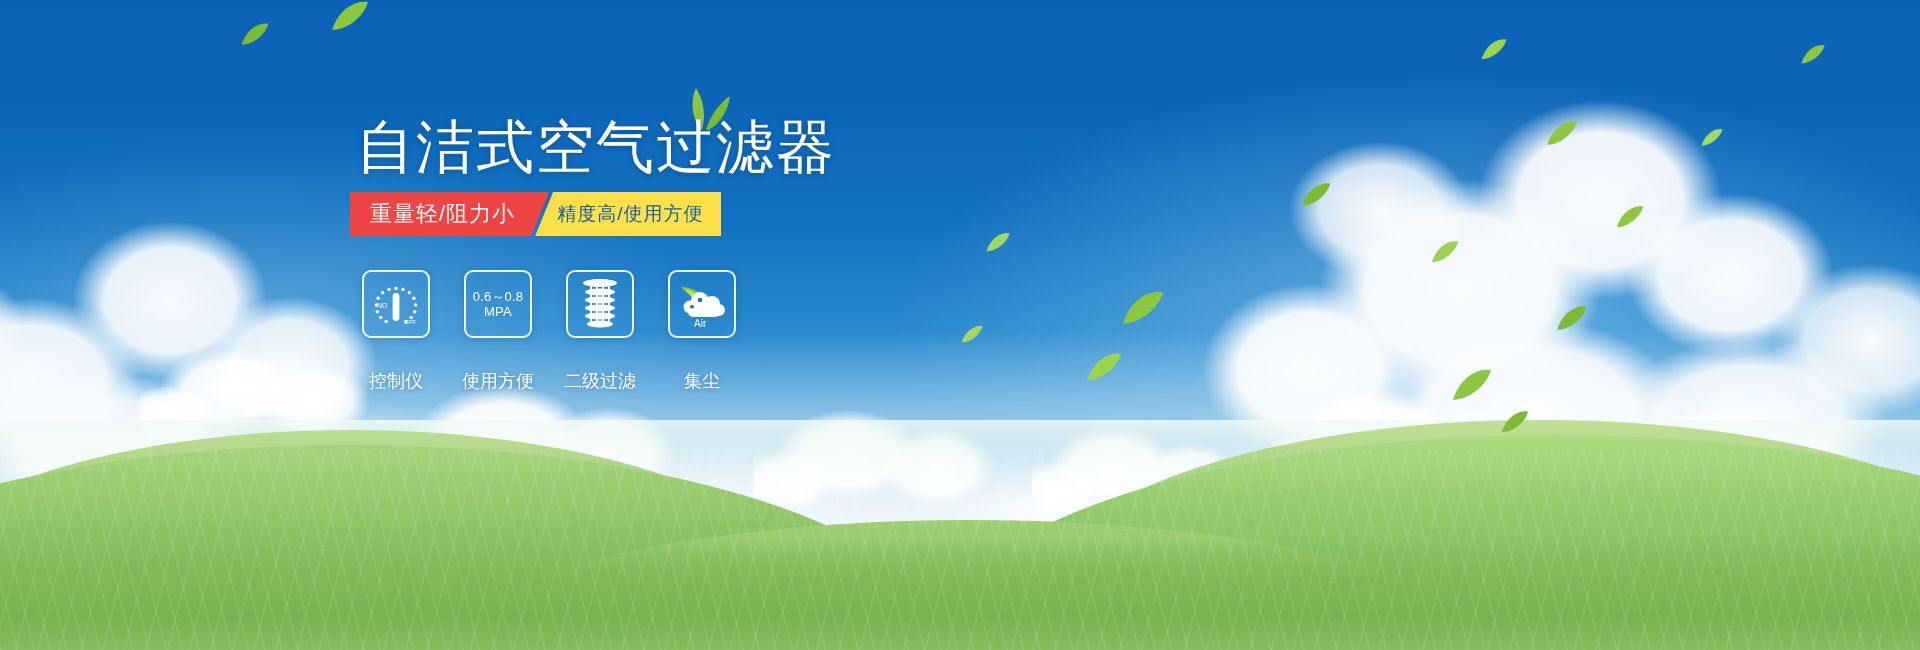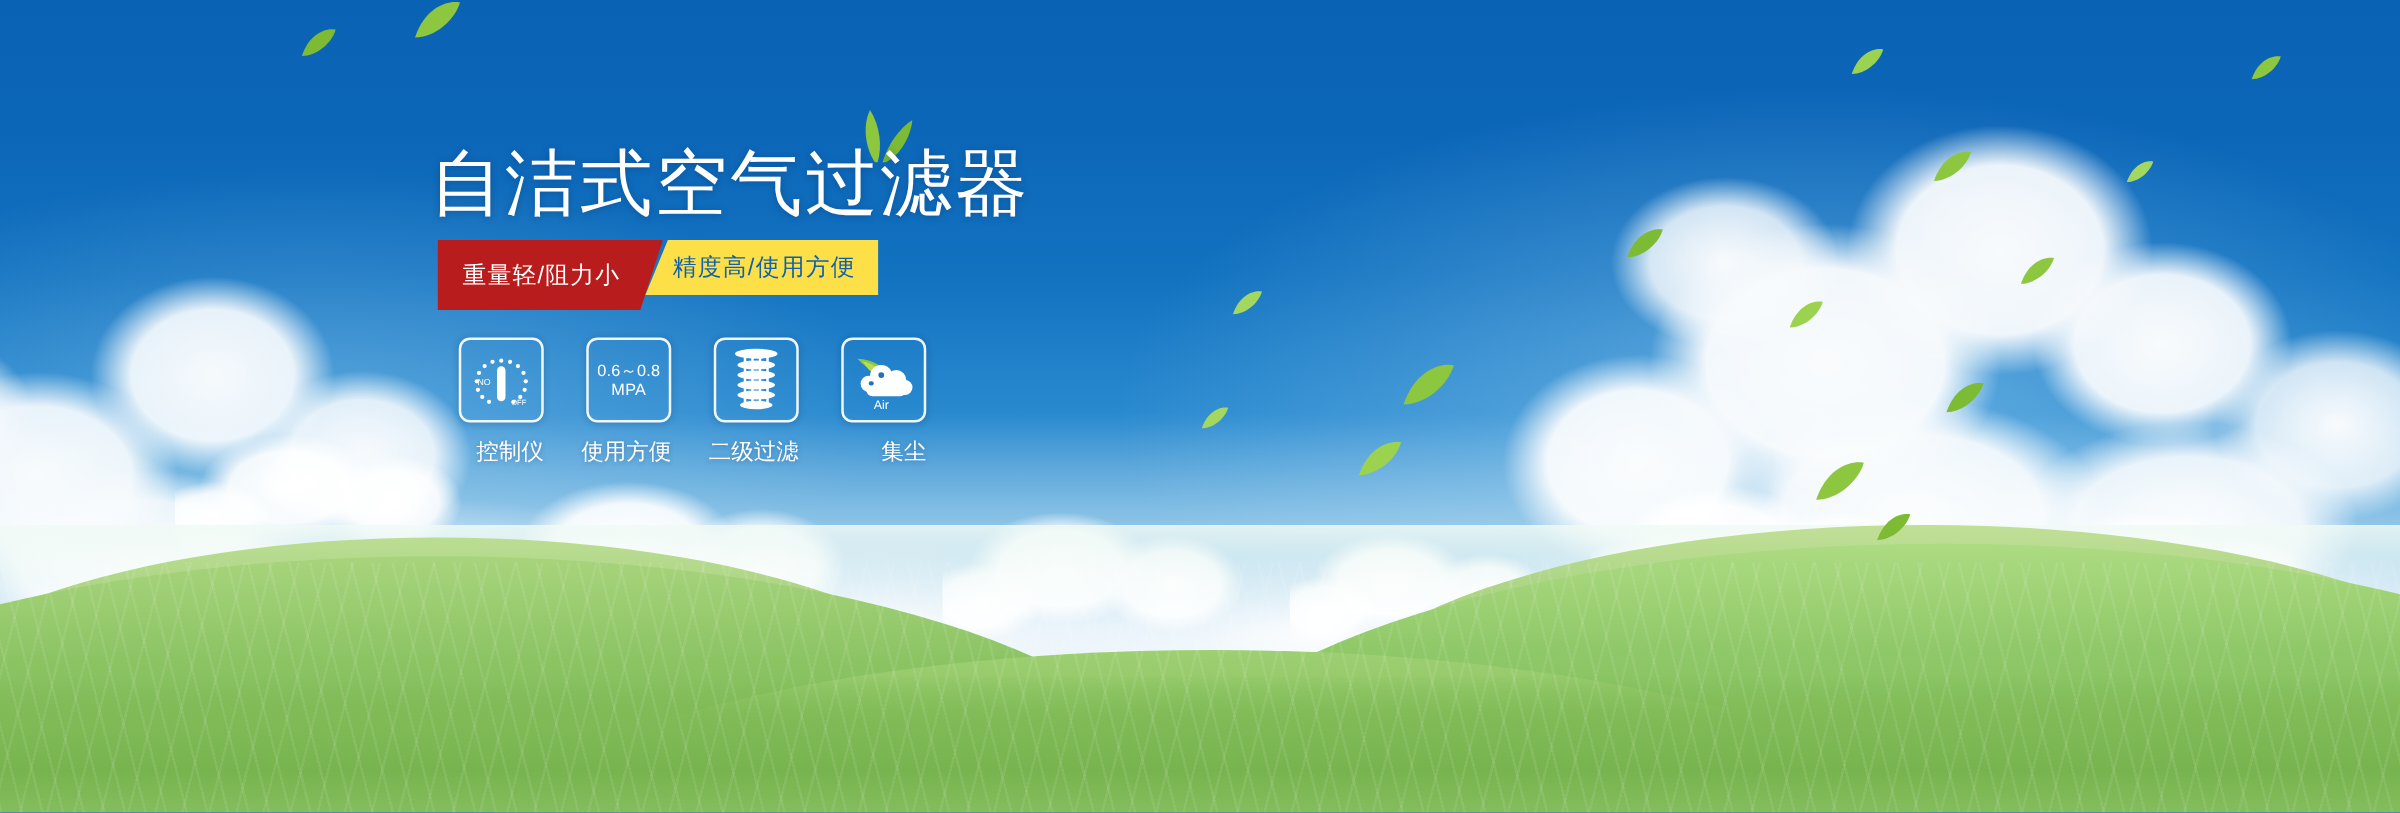--- a/index.html
+++ b/index.html
@@ -80,46 +80,46 @@
     opacity:.8;}
   .grass-streaks2{position:absolute;left:0;bottom:0;width:1920px;height:200px;
     background:repeating-linear-gradient(104deg,rgba(255,255,255,.08) 0px,rgba(255,255,255,.08) 2px,rgba(255,255,255,0) 2px,rgba(255,255,255,0) 21px);}
   .grass-top-haze{position:absolute;left:0;top:0;width:1920px;height:70px;
     background:linear-gradient(180deg,rgba(240,250,245,.85) 0%,rgba(240,250,245,0) 100%);}
 
   
   .content{position:absolute;left:0;top:0;width:1920px;height:650px;}
 
   .title{
-    position:absolute;left:344px;top:118px;
+    position:absolute;left:356px;top:118px;
     font-size:58px;line-height:1;letter-spacing:2px;color:#ffffff;
     font-weight:400;white-space:nowrap;
     text-shadow:0 1px 6px rgba(0,40,90,.35);
   }
 
   .title-leaves{position:absolute;left:680px;top:88px;width:50px;height:42px;}
 
   .tagbar{position:absolute;left:350px;top:192px;height:44px;display:flex;}
   .tag-a{
-    background:#b91c1c;color:#ffffff;
-    padding:0 34px 0 20px;height:56px;display:flex;align-items:center;
-    font-size:19px;letter-spacing:1px;
+    background:#ef4444;color:#ffffff;
+    padding:0 34px 0 20px;height:44px;display:flex;align-items:center;
+    font-size:22px;letter-spacing:1px;
     clip-path:polygon(0 0,100% 0,calc(100% - 18px) 100%,0 100%);
     box-shadow:0 2px 8px rgba(0,30,70,.25);
   }
   .tag-b{
     background:#fde047;color:#1160ad;
     padding:0 18px 0 22px;height:44px;display:flex;align-items:center;
     font-size:19px;letter-spacing:1px;margin-left:-14px;
     clip-path:polygon(18px 0,100% 0,100% 100%,0 100%);
     box-shadow:0 2px 8px rgba(0,30,70,.18);
   }
 
   .icons{position:absolute;left:357px;top:270px;display:flex;gap:24px;}
-  .icon-item{width:78px;display:flex;flex-direction:column;align-items:flex-end;}
+  .icon-item{width:78px;display:flex;flex-direction:column;align-items:center;gap:20px;}
   .icon-box{
     width:68px;height:68px;border:2px solid rgba(255,255,255,.92);
     border-radius:9px;display:flex;align-items:center;justify-content:center;
     color:#ffffff;text-align:center;box-sizing:border-box;
     box-shadow:0 1px 6px rgba(0,40,90,.22);
   }
   .icon-text{font-size:13px;line-height:1.18;letter-spacing:.2px;white-space:nowrap;}
   .icon-cap{margin-top:11px;font-size:18px;color:#ffffff;white-space:nowrap;
     text-shadow:0 1px 4px rgba(0,40,90,.3);}
 

